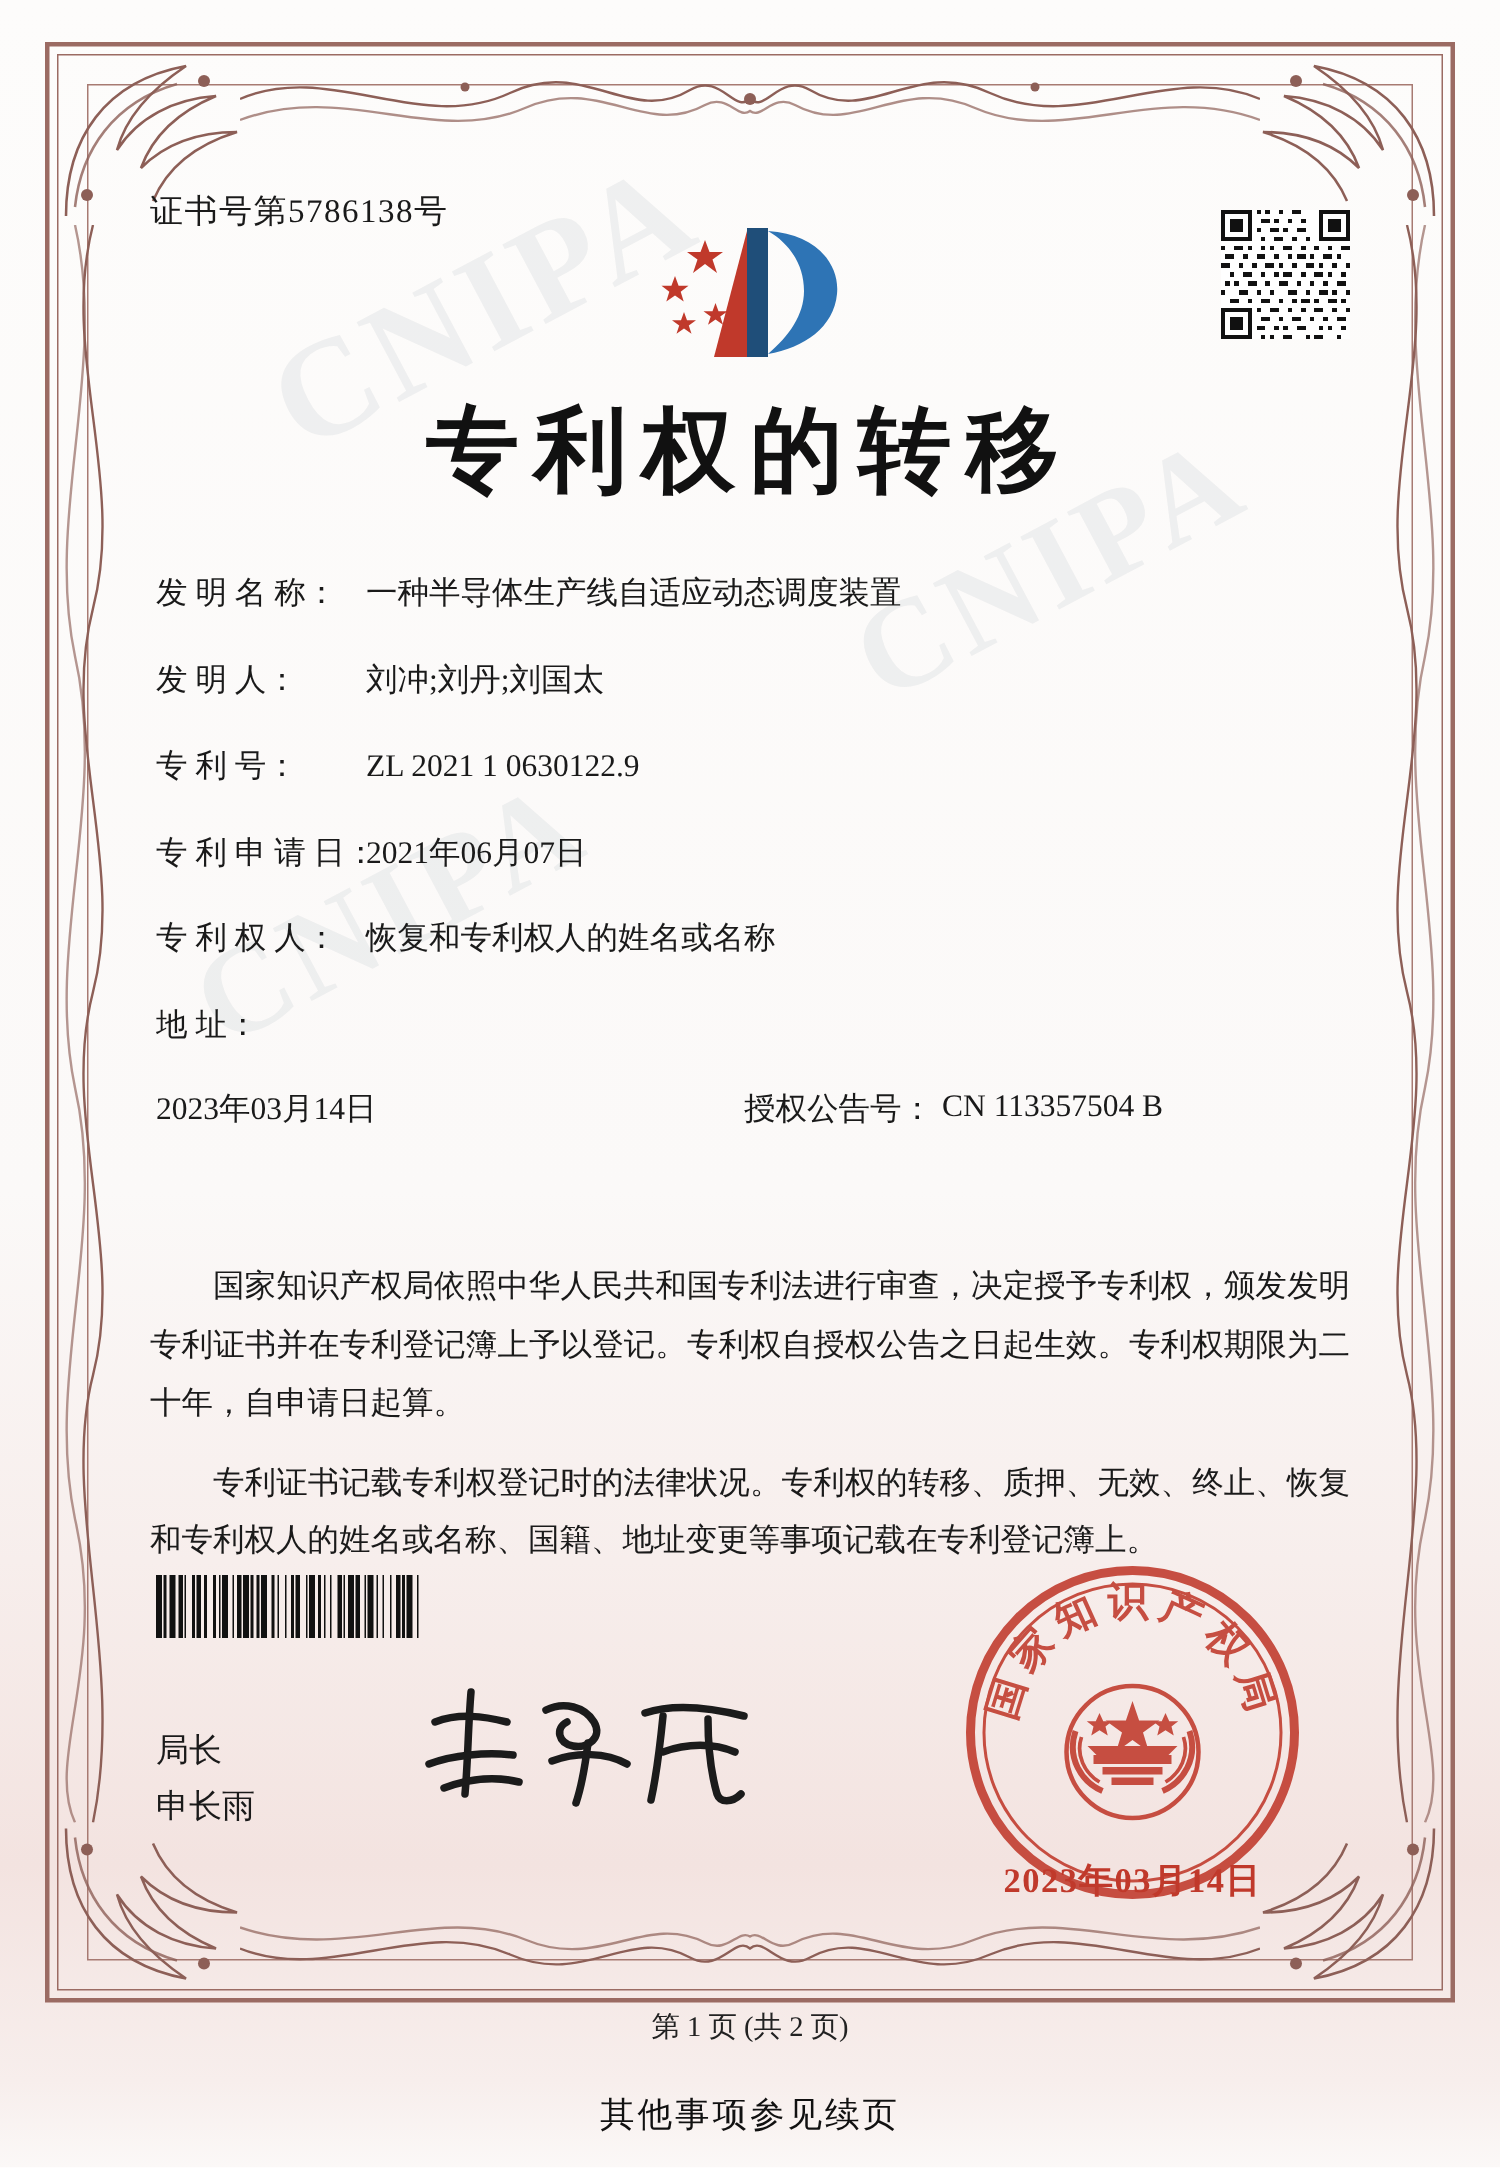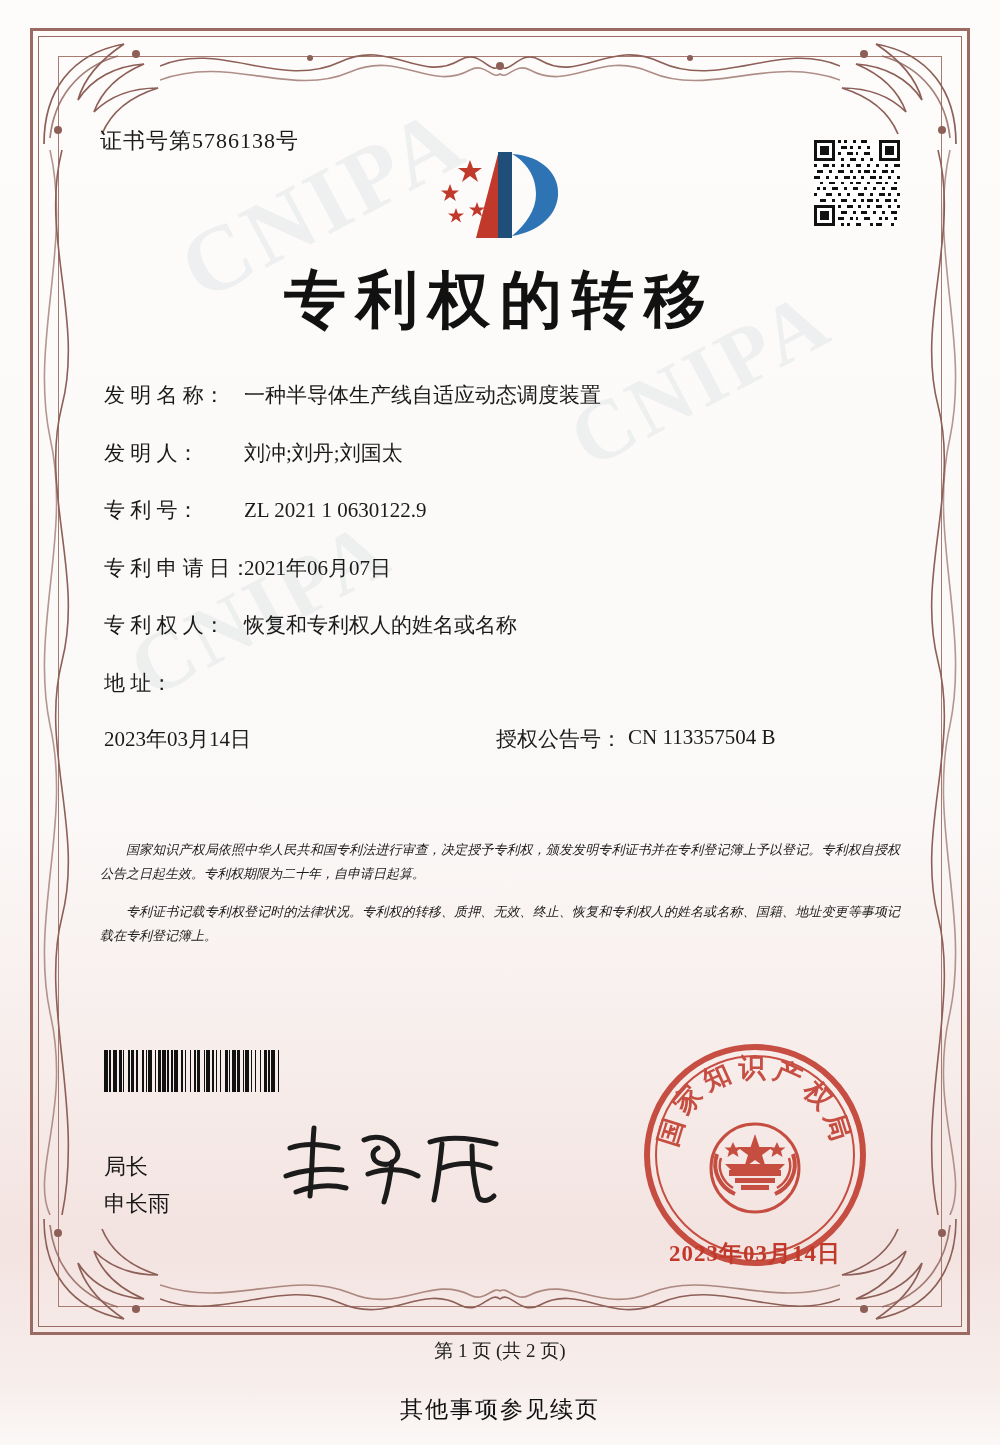--- a/index.html
+++ b/index.html
@@ -169,24 +169,23 @@
   .row-two .col-a { width: 392px; display: flex; }
   .row-two .col-a .lbl { width: 140px; flex: 0 0 140px; }
   .row-two .col-b { display: flex; }
   .row-two .col-b .lbl { flex: 0 0 auto; white-space: nowrap; }
   .row-two .col-b .val { margin-left: 6px; }
 
   
   .paras {
     position: absolute;
     left: 100px; right: 100px; top: 838px;
-    font-size: 13px;
+    font-size: 21px;
     line-height: 1.85;
     text-align: justify;
-    font-style: italic;
   }
   .paras p { margin: 0 0 14px 0; text-indent: 2em; }
 
   
   .barcode {
     position: absolute;
     left: 104px; top: 1050px;
     width: 330px; height: 42px;
     display: flex;
     align-items: stretch;

